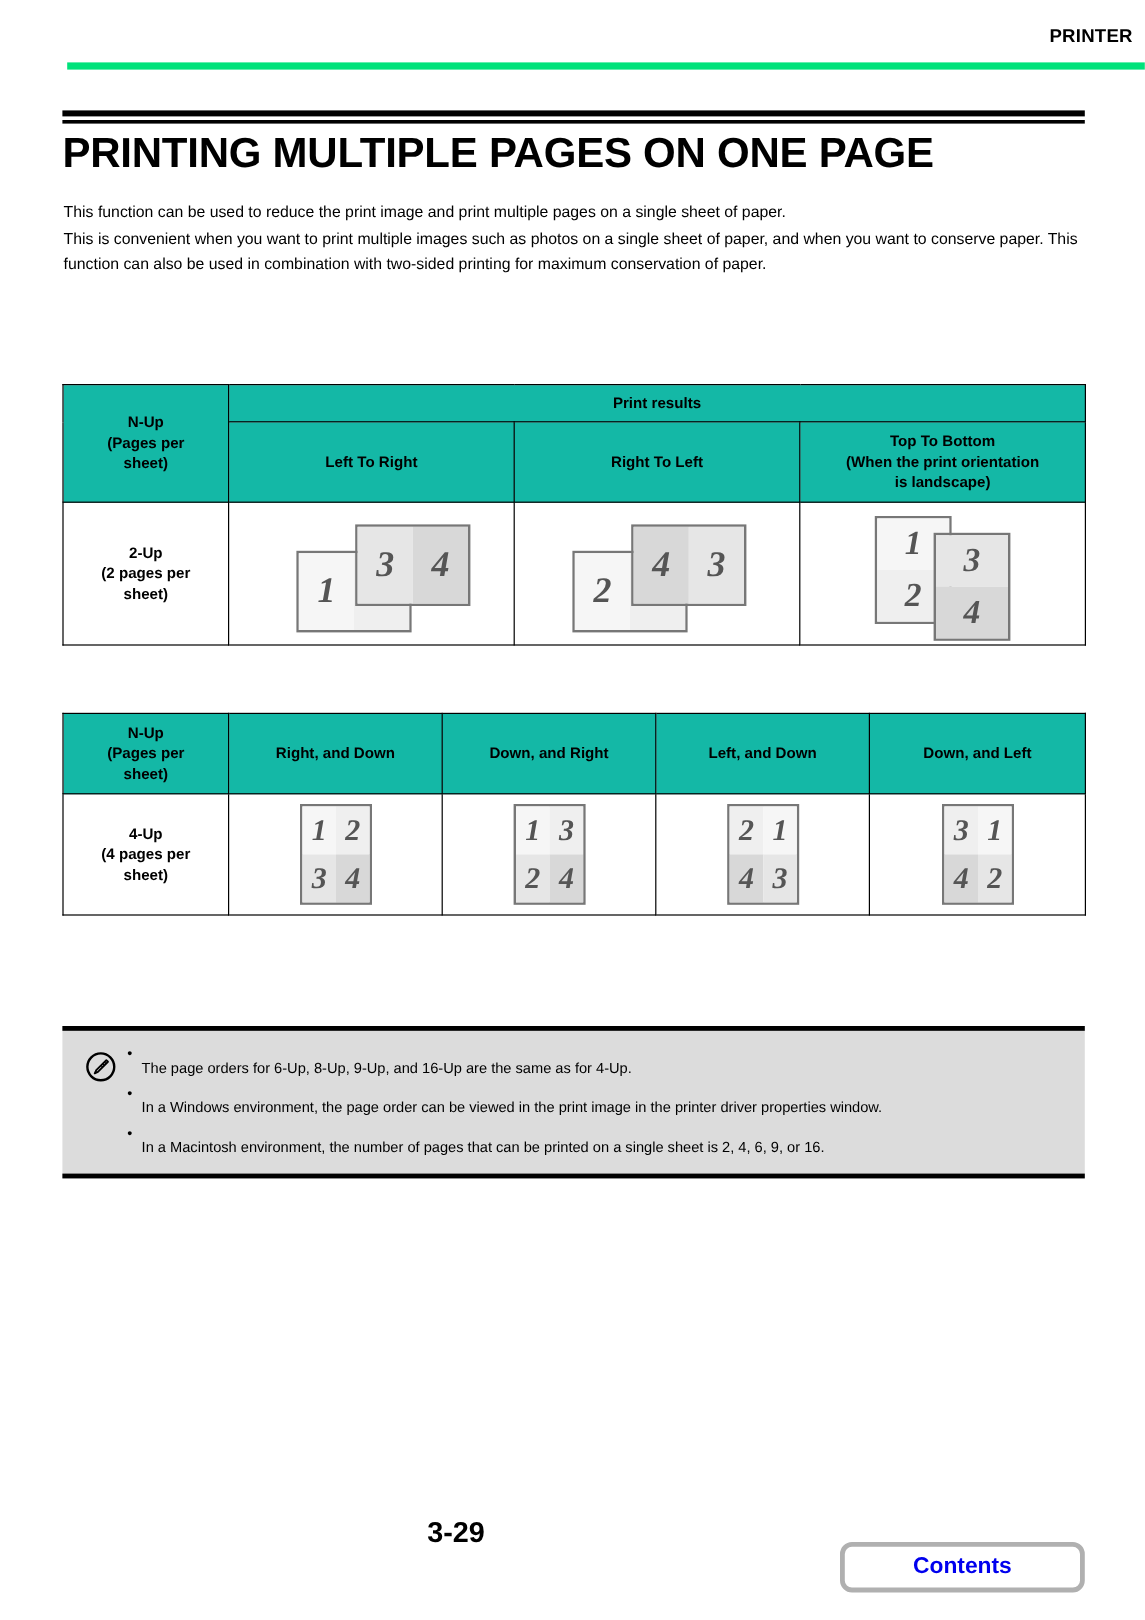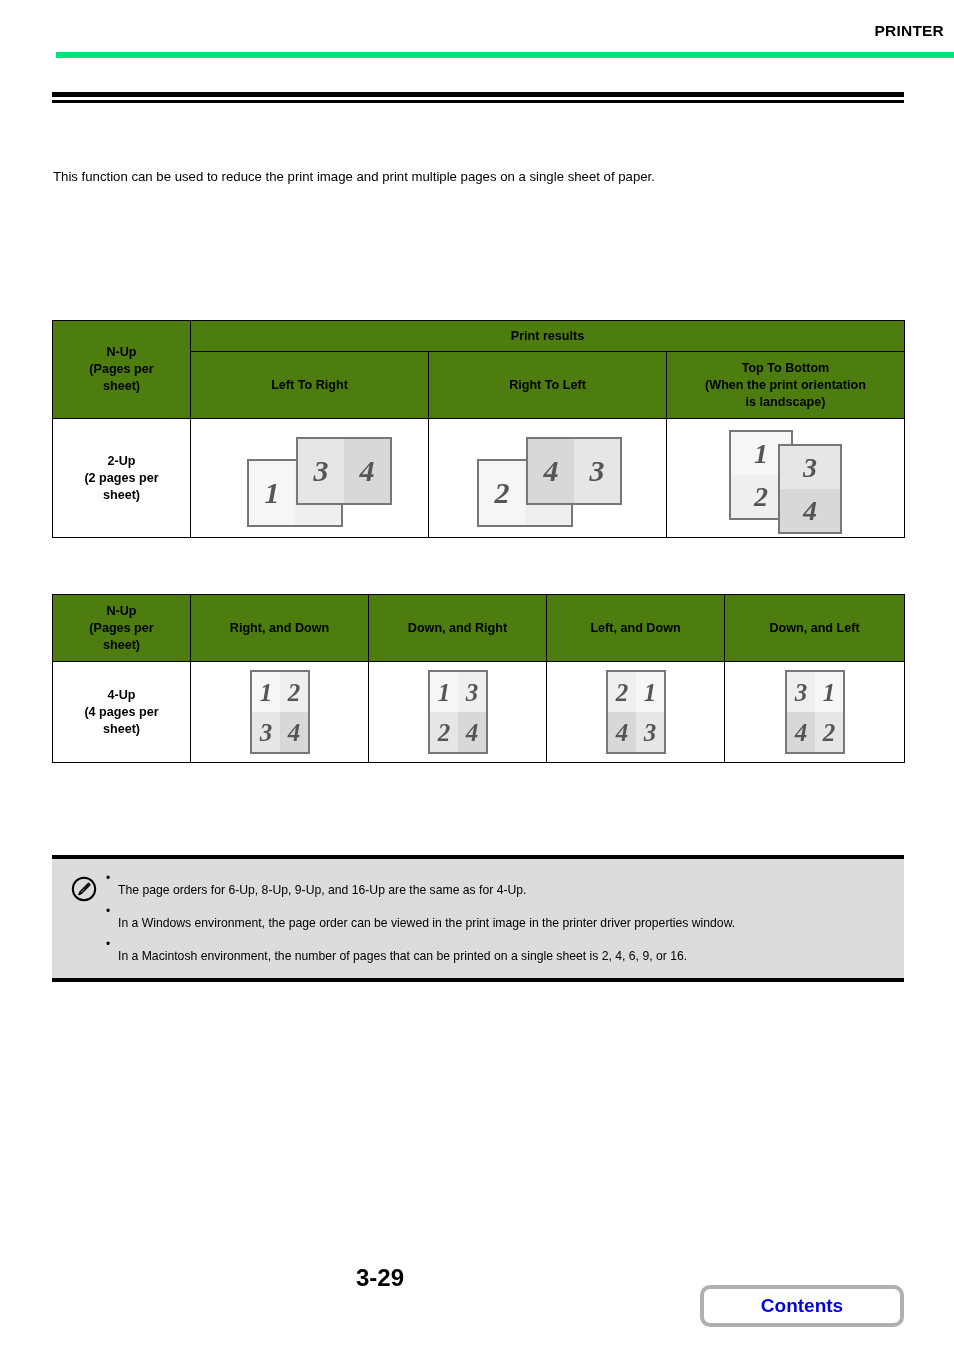--- a/index.html
+++ b/index.html
@@ -98,21 +98,21 @@
   .tbl td, .tbl th {
     border: 1px solid #000;
     padding: 0;
     text-align: center;
     vertical-align: middle;
     font-size: 12.6px;
     font-weight: bold;
     line-height: 17px;
   }
   .tbl .head {
-    background: #4d7c0f;
+    background: #14b8a6;
   }
   .tbl .body-cell {
     background: #ffffff;
   }
 
   #table-nup2 { top: 320px; left: 52px; width: 852px; }
   #table-nup4 { top: 594px; left: 52px; width: 852px; }
 
   .nup-label { padding: 6px 4px; }
 
@@ -274,24 +274,26 @@
 <div class="header">
   <div class="header-tab"></div>
   <div class="header-rule"></div>
   <div class="header-title">PRINTER</div>
 </div>
 
 <div class="title-block">
   <div class="title-rule-thick"></div>
   <div class="title-rule-gap"></div>
   <div class="title-rule-thin"></div>
+  <h1 class="page-title">PRINTING MULTIPLE PAGES ON ONE PAGE</h1>
 </div>
 
 <div class="intro">
   <p>This function can be used to reduce the print image and print multiple pages on a single sheet of paper.</p>
+  <p>This is convenient when you want to print multiple images such as photos on a single sheet of paper, and when you want to conserve paper. This function can also be used in combination with two-sided printing for maximum conservation of paper.</p>
 </div>
 
 <table class="tbl" id="table-nup2">
   <colgroup>
     <col style="width:138px">
     <col style="width:238px">
     <col style="width:238px">
     <col style="width:238px">
   </colgroup>
   <tbody>

